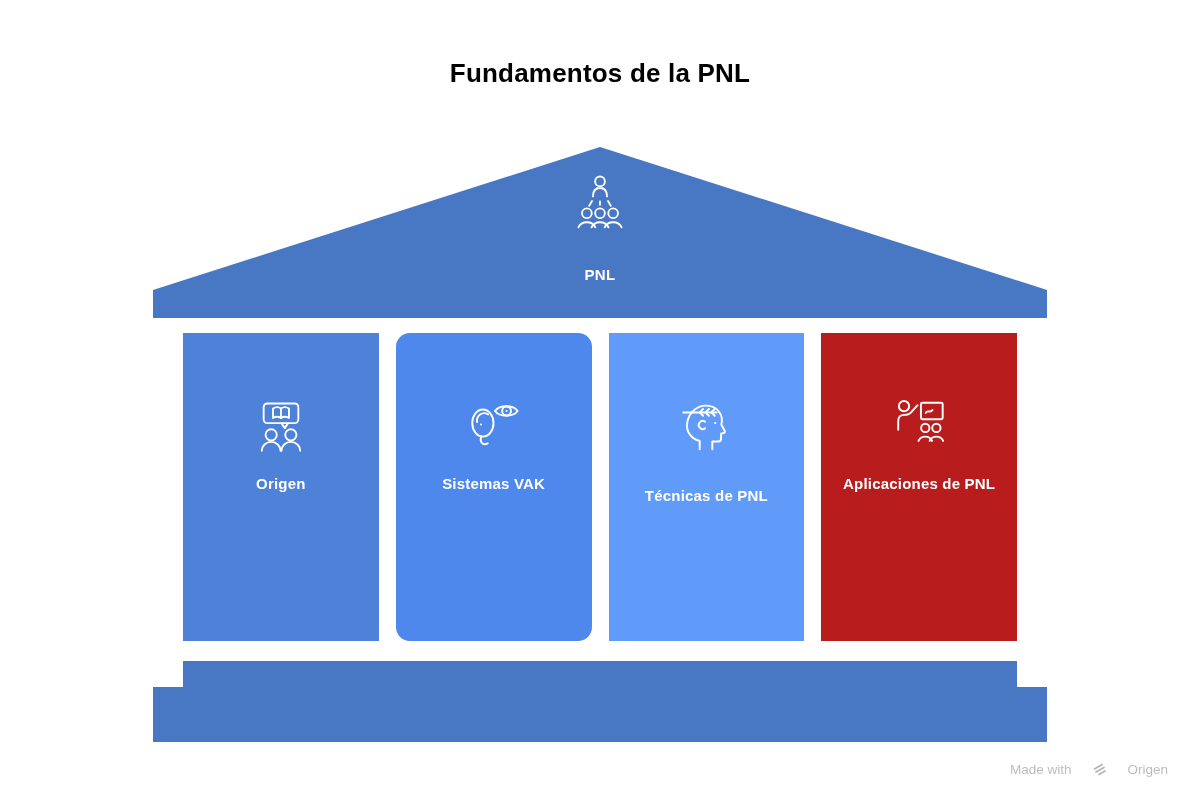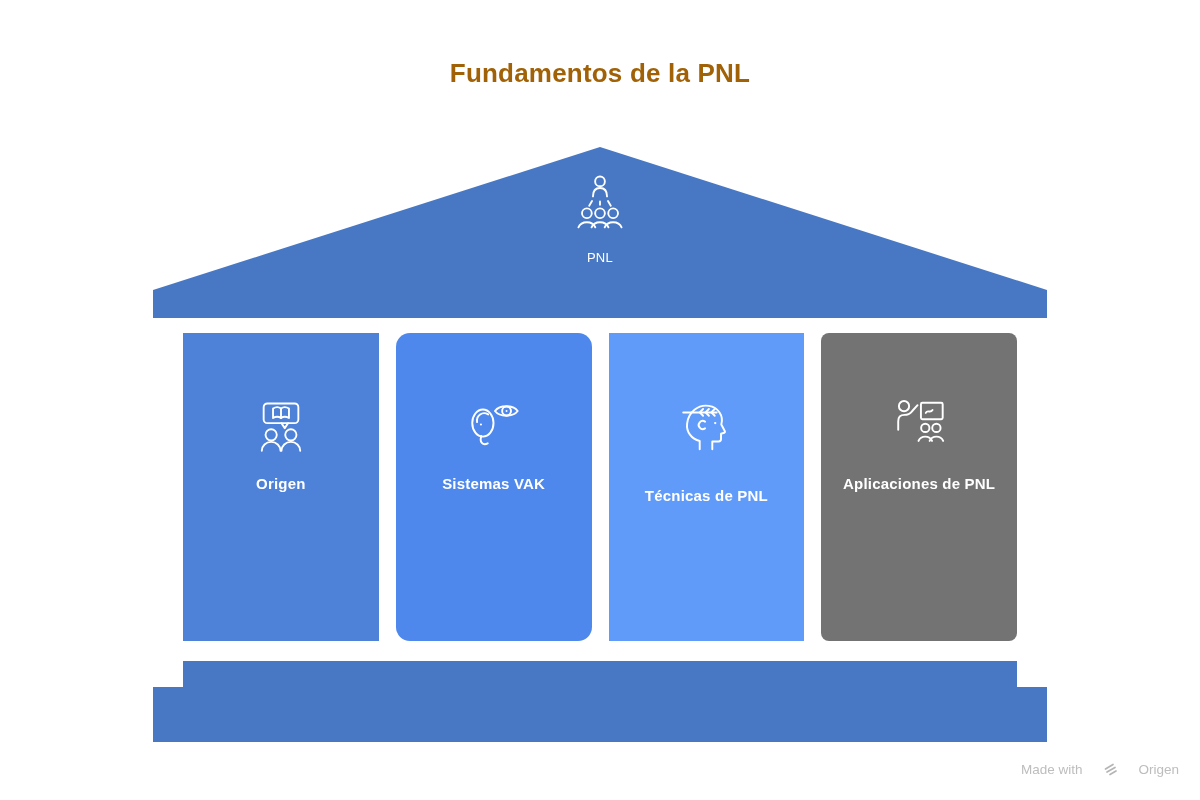--- a/index.html
+++ b/index.html
@@ -13,43 +13,43 @@
   }
   .title {
     position: absolute;
     top: 58px;
     left: 0;
     right: 0;
     margin: 0;
     text-align: center;
     font-size: 26px;
     font-weight: bold;
-    color: #a16207;
+    color: #000000;
     letter-spacing: 0.2px;
   }
   .roof {
     position: absolute;
     left: 153px;
     top: 147px;
     width: 894px;
     height: 171px;
   }
   .roof-shape { position: absolute; left: 0; top: 0; display: block; }
   .roof-content {
     position: absolute;
     left: 0; right: 0; top: 23px;
     display: flex;
     flex-direction: column;
     align-items: center;
   }
   .roof-label {
-    margin-top: 16px;
+    margin-top: 32px;
     color: #ffffff;
-    font-size: 13px;
-    font-weight: normal;
+    font-size: 15px;
+    font-weight: bold;
     letter-spacing: 0.3px;
   }
   .pillars {
     position: absolute;
     left: 183px;
     top: 333px;
     width: 834px;
     height: 308px;
     display: flex;
     gap: 17px;
@@ -80,21 +80,21 @@
   }
   .base-lower {
     position: absolute;
     left: 153px;
     top: 687px;
     width: 894px;
     height: 55px;
   }
   .watermark {
     position: absolute;
-    right: 21px;
+    right: 32px;
     top: 761px;
     display: flex;
     align-items: flex-end;
     gap: 20px;
     color: #bdbdbd;
     font-size: 13.5px;
   }
   .watermark svg { display: block; }
 </style>
 </head>
@@ -169,21 +169,21 @@
           <path d="M29 15.5 L25.5 19 L29 22.5"></path>
           <path d="M35 15.5 L31.5 19 L35 22.5"></path>
           <path d="M41 15.5 L37.5 19 L41 22.5"></path>
           <path d="M31 28.5 A4.2 4.2 0 1 0 31 35.5"></path>
           <circle cx="41.5" cy="30" r="1.2" fill="#ffffff" stroke="none"></circle>
         </svg>
       </div>
       <div class="pillar-label">Técnicas de PNL</div>
     </div>
 
-    <div class="pillar" style="background-color: #737373; border-radius: 8px;">
+    <div class="pillar" style="background-color: #b91c1c;">
       <div class="icon-box">
         <svg width="62" height="58" viewBox="0 0 64 60" fill="none" stroke="#ffffff" stroke-width="2" stroke-linecap="round" stroke-linejoin="round">
           <circle cx="16.5" cy="10.5" r="5.3"></circle>
           <path d="M10.5 35 L10.5 26 C10.5 21.5 13.5 19.5 17 19.5 C20.5 19.5 22.5 18.5 24.8 15.8 L30.5 9.5"></path>
           <rect x="34" y="7" width="22.5" height="17" rx="1.5"></rect>
           <path d="M39 17.5 C41 13.5 43.5 18.5 46 14.5"></path>
           <circle cx="38.5" cy="33" r="4.3"></circle>
           <circle cx="50" cy="33" r="4.3"></circle>
           <path d="M31.5 46.5 A7.5 7 0 0 1 45.5 46.5"></path>
           <path d="M43 46.5 A7.5 7 0 0 1 57 46.5"></path>

